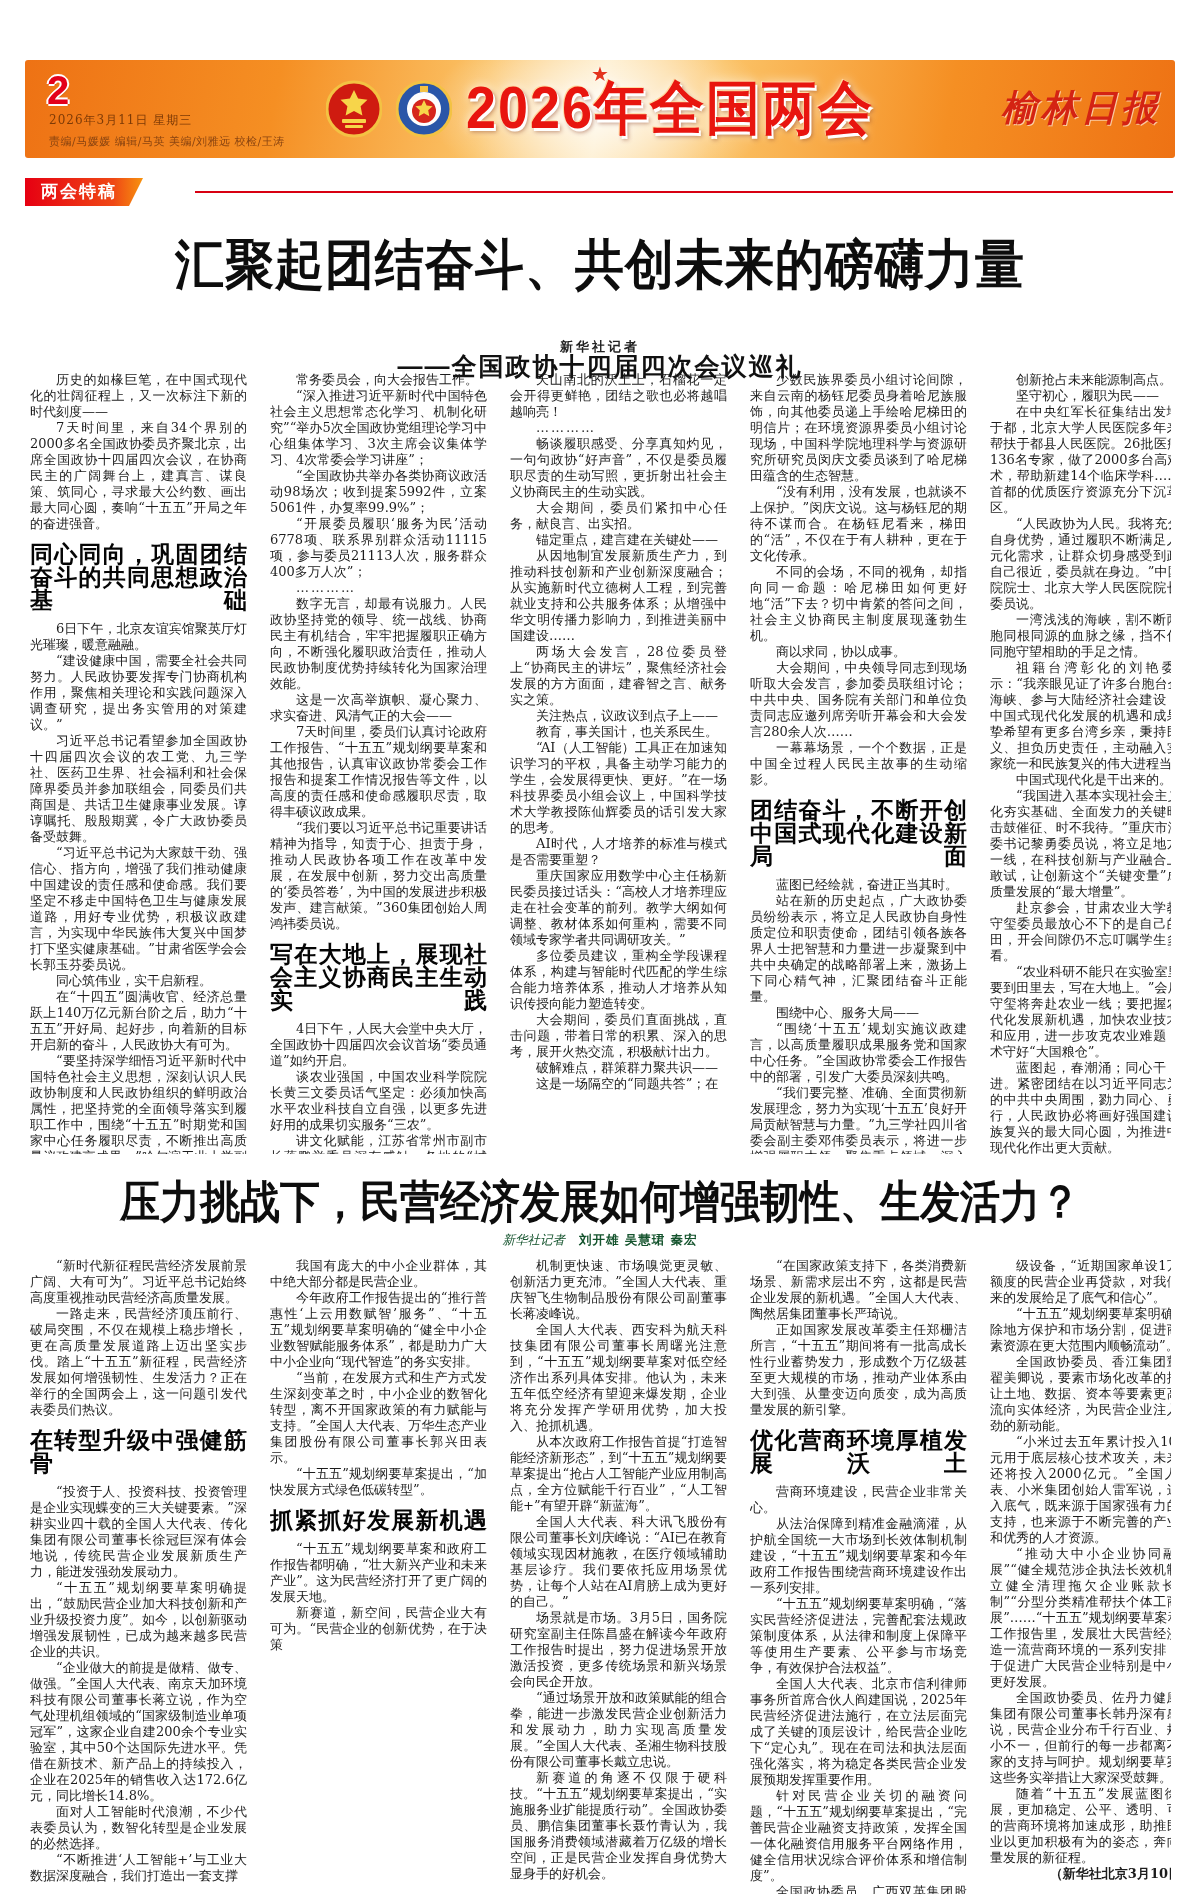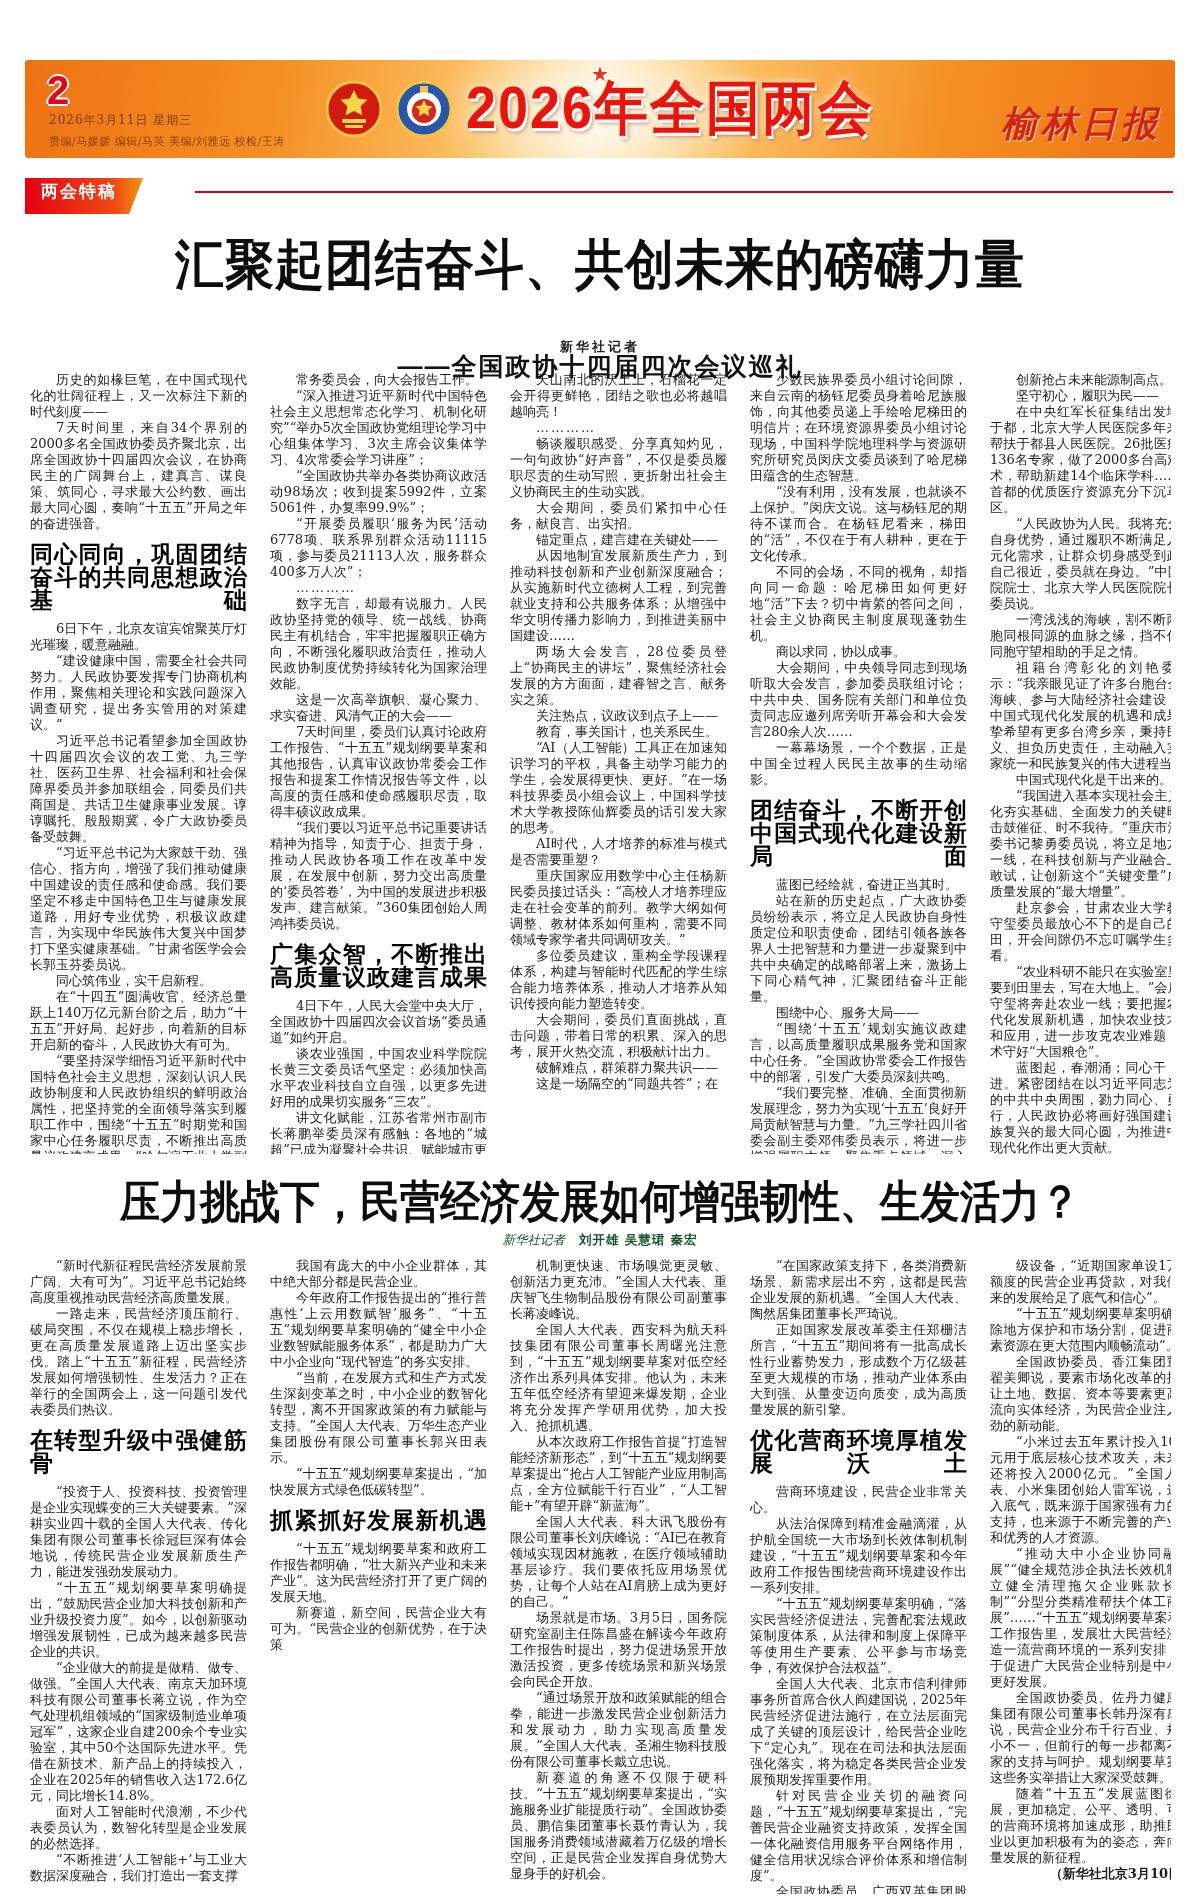--- a/index.html
+++ b/index.html
@@ -21,25 +21,25 @@
   .banner-center { position:absolute; left:0; right:0; top:0; height:100%; display:flex;
             align-items:center; justify-content:center; gap:14px; }
   .emblem { width:56px; height:62px; position:relative; flex:0 0 auto; }
   .banner-star { position:absolute; left:50%; top:2px; transform:translateX(-50%); color:#e3321c;
             font-size:20px; text-shadow:0 0 4px #fff; }
   .banner-title { font-family:"Liberation Sans",sans-serif; font-size:54px; font-weight:900; color:#e8150f;
             letter-spacing:2px; transform:scaleY(1.08); white-space:nowrap;
             text-shadow:2px 2px 0 #ffffff,-1px -1px 0 #ffd9a0,3px 3px 4px rgba(120,30,0,.45),0 0 10px rgba(255,255,255,.8); }
   .masthead { position:absolute; right:14px; top:24px; font-family:"DejaVu Serif",serif; font-style:italic;
             font-size:36px; font-weight:bold; color:#d42313; letter-spacing:4px;
-            text-shadow:1px 1px 0 rgba(255,255,255,.6); white-space:nowrap;margin-top:16px; }
+            text-shadow:1px 1px 0 rgba(255,255,255,.6); white-space:nowrap; }
 
   
   .section-row { position:absolute; left:25px; top:178px; width:1150px; height:28px; }
-  .section-label { position:absolute; left:0; top:0; height:36px; padding:0 26px 0 16px;
+  .section-label { position:absolute; left:0; top:0; height:28px; padding:0 26px 0 16px;
             background:linear-gradient(90deg,#e60012 0%,#ef4815 75%,#f7930f 100%);
             clip-path:polygon(0 0,100% 0,calc(100% - 14px) 100%,0 100%);
             color:#fff; font-family:"Liberation Sans",sans-serif; font-weight:bold; font-size:17px;
             line-height:28px; letter-spacing:2px; }
   .section-rule { position:absolute; left:170px; right:2px; top:13px; height:2px; background:#d80012; }
 
   
   .a1-headline { position:absolute; left:0; top:232px; width:100%; text-align:center;
             font-family:"Liberation Sans",sans-serif; font-weight:900; font-size:49px; color:#0d0d0d;
             letter-spacing:1px; transform:scaleY(1.1); }
@@ -129,21 +129,21 @@
       <div class="col">
         <div class="b-p">常务委员会，向大会报告工作。</div>
         <div class="b-p">“深入推进习近平新时代中国特色社会主义思想常态化学习、机制化研究”“举办5次全国政协党组理论学习中心组集体学习、3次主席会议集体学习、4次常委会学习讲座”；</div>
         <div class="b-p">“全国政协共举办各类协商议政活动98场次；收到提案5992件，立案5061件，办复率99.9%”；</div>
         <div class="b-p">“开展委员履职‘服务为民’活动6778项、联系界别群众活动11115项，参与委员21113人次，服务群众400多万人次”；</div>
         <div class="b-dots">…………</div>
         <div class="b-p">数字无言，却最有说服力。人民政协坚持党的领导、统一战线、协商民主有机结合，牢牢把握履职正确方向，不断强化履职政治责任，推动人民政协制度优势持续转化为国家治理效能。</div>
         <div class="b-p">这是一次高举旗帜、凝心聚力、求实奋进、风清气正的大会——</div>
         <div class="b-p">7天时间里，委员们认真讨论政府工作报告、“十五五”规划纲要草案和其他报告，认真审议政协常委会工作报告和提案工作情况报告等文件，以高度的责任感和使命感履职尽责，取得丰硕议政成果。</div>
         <div class="b-p">“我们要以习近平总书记重要讲话精神为指导，知责于心、担责于身，推动人民政协各项工作在改革中发展，在发展中创新，努力交出高质量的‘委员答卷’，为中国的发展进步积极发声、建言献策。”360集团创始人周鸿祎委员说。</div>
-        <div class="b-h">广集众智，不断推出高质量议政建言成果</div>
+        <div class="b-h">写在大地上，展现社会主义协商民主生动实践</div>
         <div class="b-p">4日下午，人民大会堂中央大厅，全国政协十四届四次会议首场“委员通道”如约开启。</div>
         <div class="b-p">谈农业强国，中国农业科学院院长黄三文委员话气坚定：必须加快高水平农业科技自立自强，以更多先进好用的成果切实服务“三农”。</div>
         <div class="b-p">讲文化赋能，江苏省常州市副市长蒋鹏举委员深有感触：各地的“城超”已成为凝聚社会共识、赋能城市更新、服务美好生活的重要媒体。</div>
       </div>
       <div class="col">
         <div class="b-p">天山南北的沃土上，石榴花一定会开得更鲜艳，团结之歌也必将越唱越响亮！</div>
         <div class="b-dots">…………</div>
         <div class="b-p">畅谈履职感受、分享真知灼见，一句句政协“好声音”，不仅是委员履职尽责的生动写照，更折射出社会主义协商民主的生动实践。</div>
         <div class="b-p">大会期间，委员们紧扣中心任务，献良言、出实招。</div>
         <div class="b-p">锚定重点，建言建在关键处——</div>

